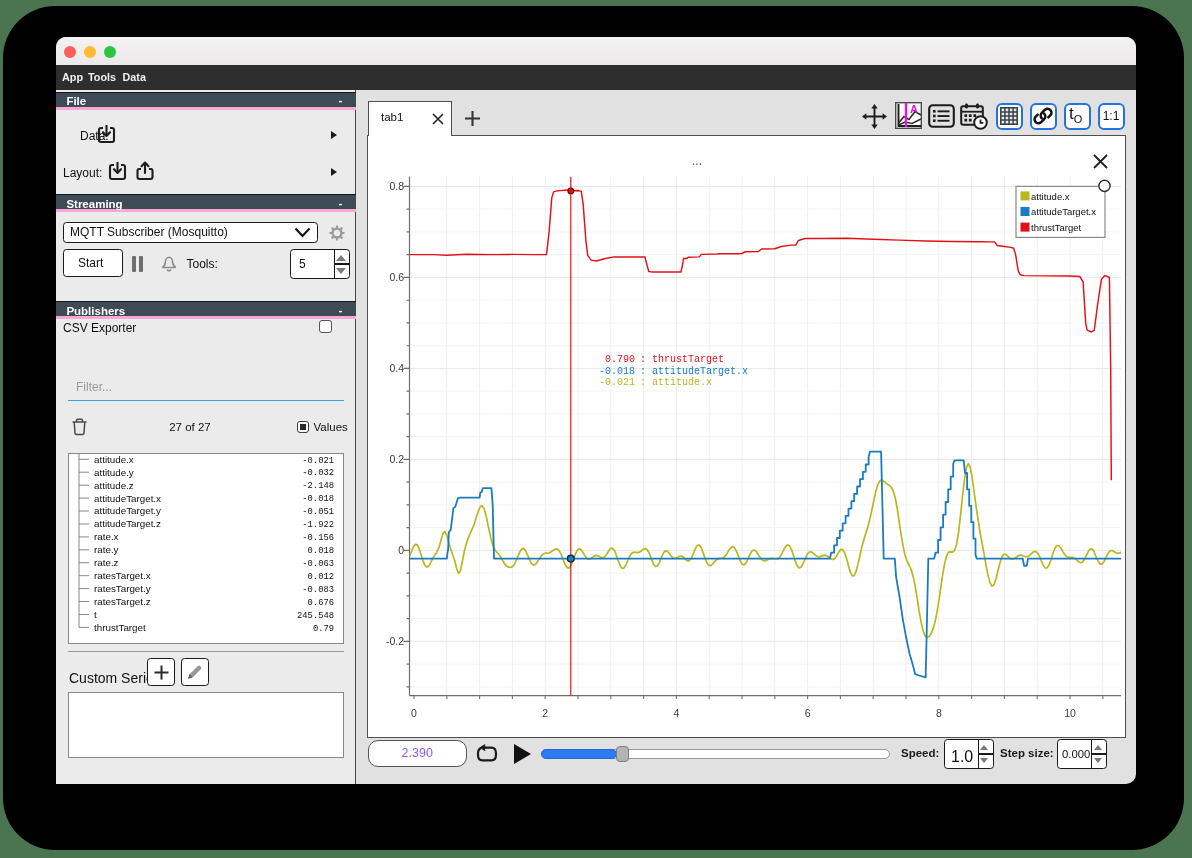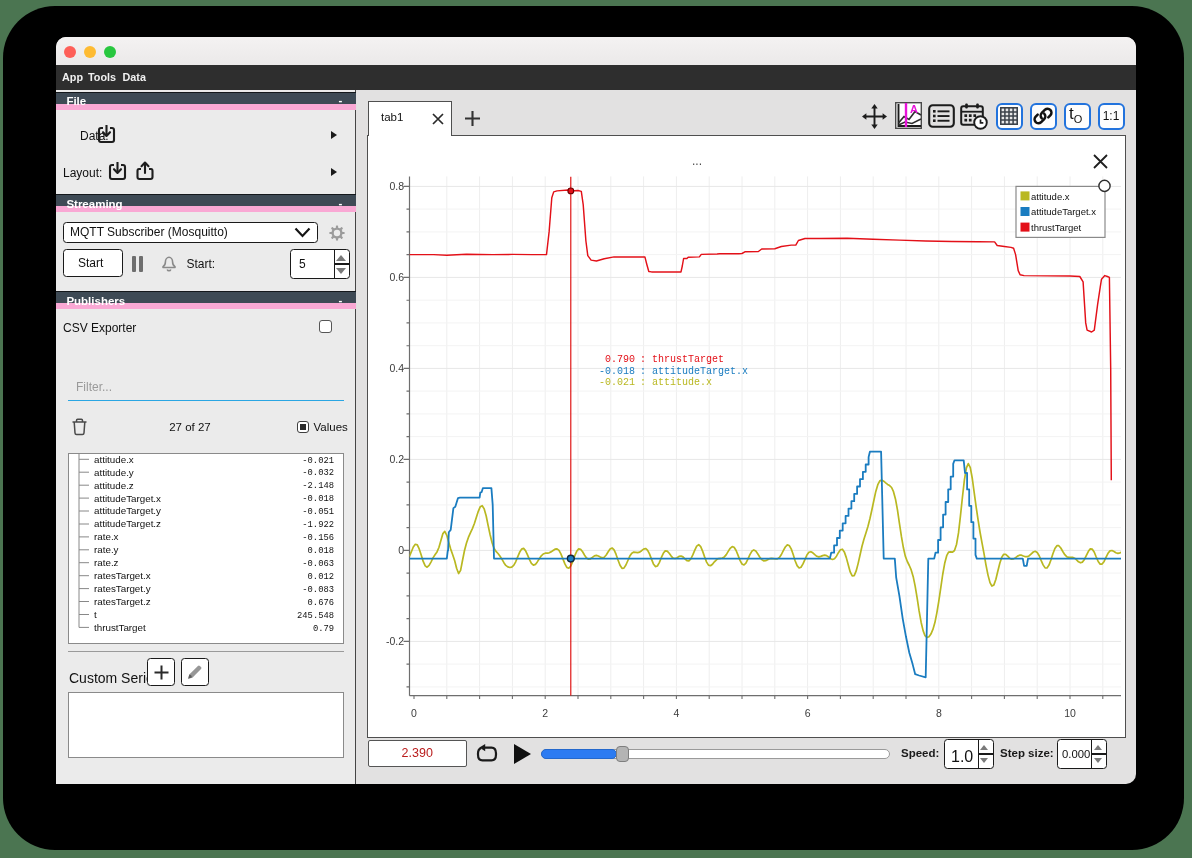--- a/index.html
+++ b/index.html
@@ -6,36 +6,36 @@
 #root{position:absolute;left:0;top:0;width:1192px;height:858px;}
 .abs{position:absolute;}
 #screen{position:absolute;left:3px;top:6px;width:1180.5px;height:844px;background:#000;border-radius:52px;}
 #window{position:absolute;left:56px;top:37px;width:1080px;height:747px;background:#e2e1e1;border-radius:10px;overflow:hidden;}
 .tl{position:absolute;top:46px;width:12px;height:12px;border-radius:50%;}
 #title{position:absolute;left:0;top:44px;width:1192px;text-align:center;font-size:13px;font-weight:bold;color:#2b2b2b;}
 #menubar{position:absolute;left:56px;top:65px;width:1080px;height:24.5px;background:#2e2e2e;}
 .menuitem{position:absolute;top:70.5px;font-size:10.8px;font-weight:600;color:#f0f0f0;}
 
 #sidebar{position:absolute;left:56px;top:89.5px;width:300px;height:694.5px;background:#ebebeb;border-right:1.5px solid #454545;}
-.hdr{position:absolute;left:56.4px;width:299.9px;height:18.4px;background:#3e4a55;border-top:1px solid #14181c;border-bottom:6px solid #f9a8d4;color:#fff;font-size:11.5px;font-weight:bold;}
+.hdr{position:absolute;left:56.4px;width:299.9px;height:18.4px;background:#3e4a55;border-top:1px solid #14181c;border-bottom:3px solid #f9a8d4;color:#fff;font-size:11.5px;font-weight:bold;}
 .hdr span{position:absolute;left:10px;top:2.5px;}
 .hdr b{position:absolute;right:14px;top:1.5px;font-weight:bold;}
 .lbl{position:absolute;font-size:12px;color:#111;}
 .rarr{position:absolute;width:0;height:0;border-left:6.5px solid #1a1a1a;border-top:4.5px solid transparent;border-bottom:4.5px solid transparent;}
 .btn{position:absolute;background:#fff;border:1.5px solid #1a1a1a;border-radius:3.5px;}
 .spin{position:absolute;background:#fff;border:1.5px solid #1a1a1a;border-radius:3.5px;}
 .spindiv{position:absolute;background:#1a1a1a;}
 .utri{position:absolute;width:0;height:0;border-left:5.5px solid transparent;border-right:5.5px solid transparent;border-bottom:6px solid #7a7a7a;}
 .dtri{position:absolute;width:0;height:0;border-left:5.5px solid transparent;border-right:5.5px solid transparent;border-top:6px solid #7a7a7a;}
 
 #pane{position:absolute;left:367px;top:134.6px;width:759px;height:603px;background:#fff;border:1px solid #4f4f4f;}
 #tab{position:absolute;left:367.5px;top:101px;width:84px;height:35px;background:#fff;border:1px solid #4f4f4f;border-bottom:none;}
 #tabtxt{position:absolute;left:381px;top:111px;width:40px;font-size:11.5px;color:#111;}
 
-.bfield{position:absolute;background:#fff;border:1.2px solid #555;border-radius:2px;font-size:12.5px;color:#b91c1c;}
+.bfield{position:absolute;background:#fff;border:1.2px solid #555;border-radius:10px;font-size:12.5px;color:#8b5cf6;}
 .blbl{position:absolute;font-size:11.5px;font-weight:bold;color:#1a1a1a;}
 .mini{font-size:11.5px;color:#111;}
 </style></head>
 <body>
 <div id="root">
 <div id="screen"></div>
 <div id="window"></div>
 <div id="titlebar2" class="abs" style="left:56px;top:37px;width:1080px;height:28.2px;background:linear-gradient(#f4f2f2,#ebe9e9);border-radius:10px 10px 0 0;"></div>
 <div class="tl" style="left:64.2px;background:#fe5f58;"></div>
 <div class="tl" style="left:83.7px;background:#febb32;"></div>
@@ -103,28 +103,28 @@
 <div class="btn" style="left:62.5px;top:248.5px;width:60px;height:28.5px;"></div>
 <div class="lbl" style="left:78px;top:256px;">Start</div>
 <div class="abs" style="left:131.5px;top:255.5px;width:4px;height:16px;background:#6e6e6e;border-radius:1px;"></div>
 <div class="abs" style="left:138.8px;top:255.5px;width:4px;height:16px;background:#6e6e6e;border-radius:1px;"></div>
 <svg class="abs" style="left:160px;top:254px;" width="18" height="19" viewBox="0 0 18 19">
  <g fill="none" stroke="#8a8a8a" stroke-width="1.6">
   <path d="M3 13.5 h12 v-0.8 c-1.9-1.1-2.4-3-2.4-4.6 c0-2.8-1.7-4.8-3.6-4.8 s-3.6 2-3.6 4.8 c0 1.6-.5 3.5-2.4 4.6 z" stroke-linejoin="round"></path>
   <path d="M7.2 15.5 a1.9 1.9 0 0 0 3.6 0"></path>
  </g>
 </svg>
-<div class="lbl" style="left:186.5px;top:257px;">Start:</div>
+<div class="lbl" style="left:186.5px;top:257px;">Tools:</div>
 <div class="spin" style="left:290px;top:249px;width:59.5px;height:29.5px;"></div>
 <div class="lbl" style="left:299px;top:257px;">5</div>
 <div class="spindiv" style="left:333.5px;top:249px;width:1.5px;height:29.5px;"></div>
 <div class="spindiv" style="left:333.5px;top:263px;width:16px;height:1.8px;"></div>
 <div class="utri" style="left:336px;top:254.5px;"></div>
 <div class="dtri" style="left:336px;top:267.5px;"></div>
-<div class="hdr" style="top:291px;padding-left:37px;">
+<div class="hdr" style="top:301px;padding-left:37px;">
       <span>Publishers</span>
       <b>-</b>
     </div>
 <div class="lbl" style="left:63px;top:320.5px;">CSV Exporter</div>
 <div class="abs" style="left:318.5px;top:319.5px;width:13.5px;height:13.5px;background:#fff;border:1.5px solid #555;border-radius:3px;"></div>
 <div class="abs" style="left:76px;top:380px;font-size:12px;color:#9a9a9a;">Filter...</div>
 <div class="abs" style="left:67.5px;top:399.6px;width:276px;height:1.6px;background:#2aa6e3;"></div>
 <svg class="abs" style="left:71px;top:418px;" width="17" height="18" viewBox="0 0 17 18">
  <g fill="none" stroke="#4a4a4a" stroke-width="1.5">
   <path d="M1.5 4 h14"></path>

